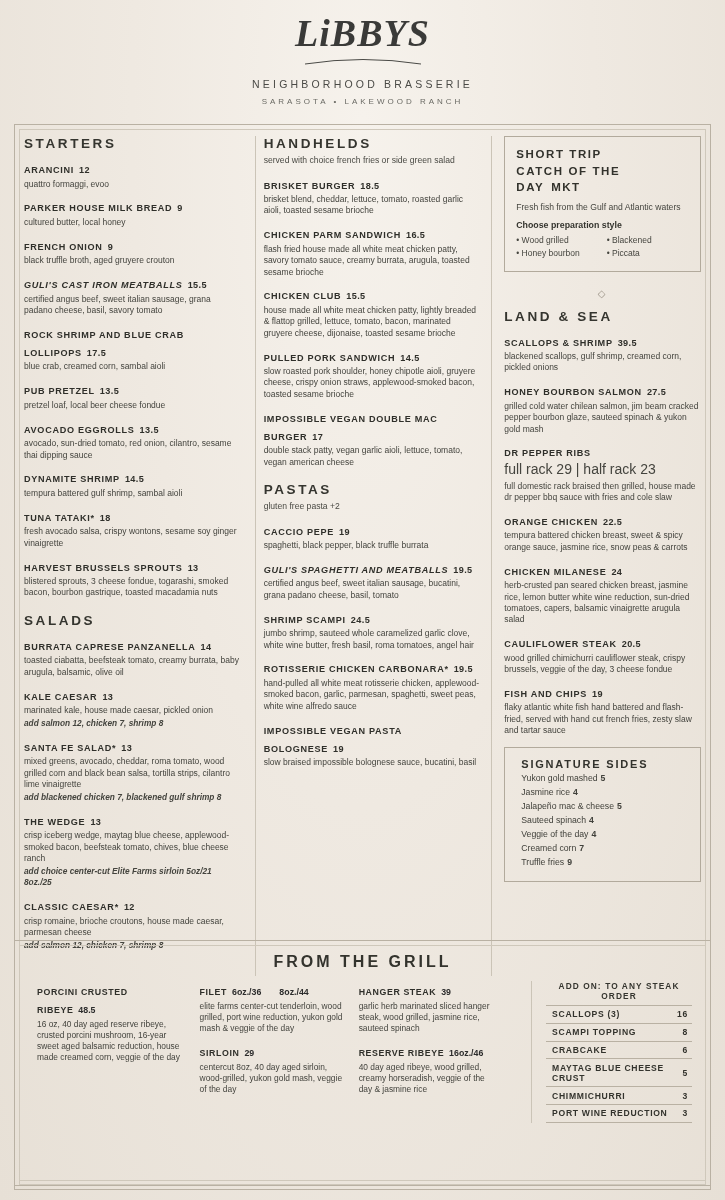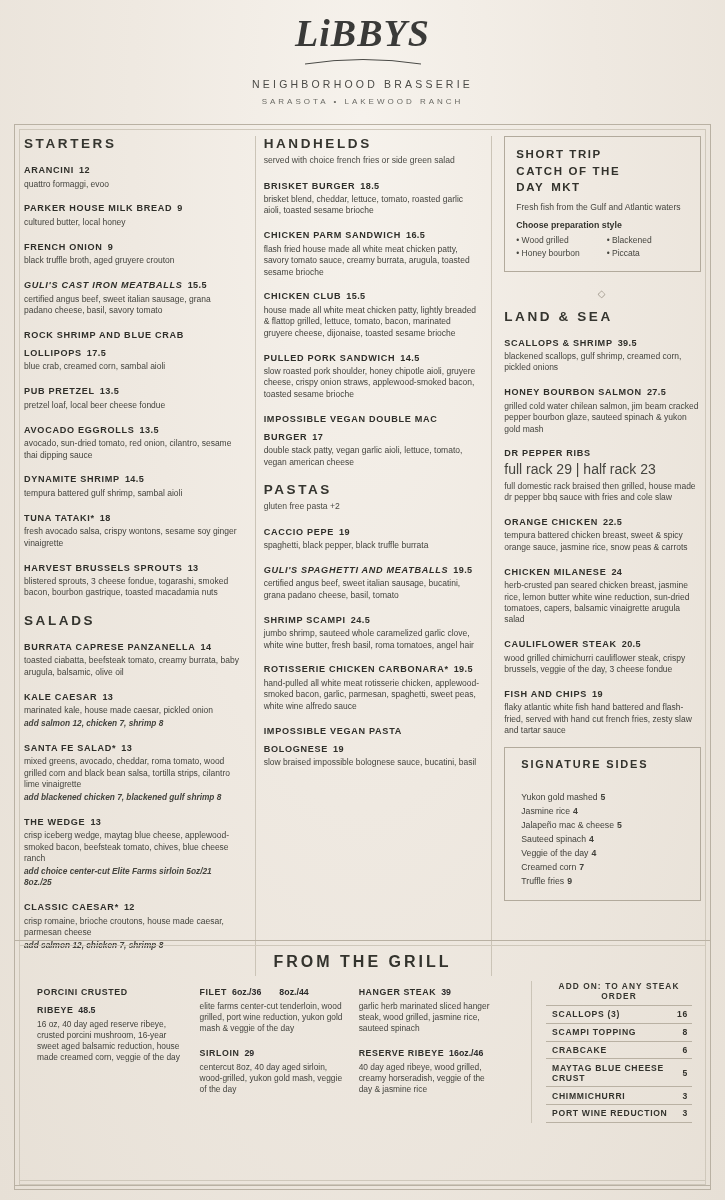--- a/index.html
+++ b/index.html
@@ -129,21 +129,21 @@
 
   
   .sides-box {
     border:1px solid #b2aa9c;
     padding: 10px 12px 12px 16px;
     margin-top: 10px;
     position:relative;
   }
   .sides-title {
     font-size: 11px; letter-spacing: 1.8px; font-weight:bold; color:#32322c;
-    margin-bottom: 20px;
+    margin-bottom: 1px;
   }
   .side-line { font-size:8.7px; line-height:1.62; color:#41413b; }
   .side-line .p { font-weight:bold; margin-left:3px; }
 
   
   .grill {
     position:absolute;
     left: 14px; right: 14px; top: 940px; height: 250px;
     border:1px solid #b9b1a3;
   }

